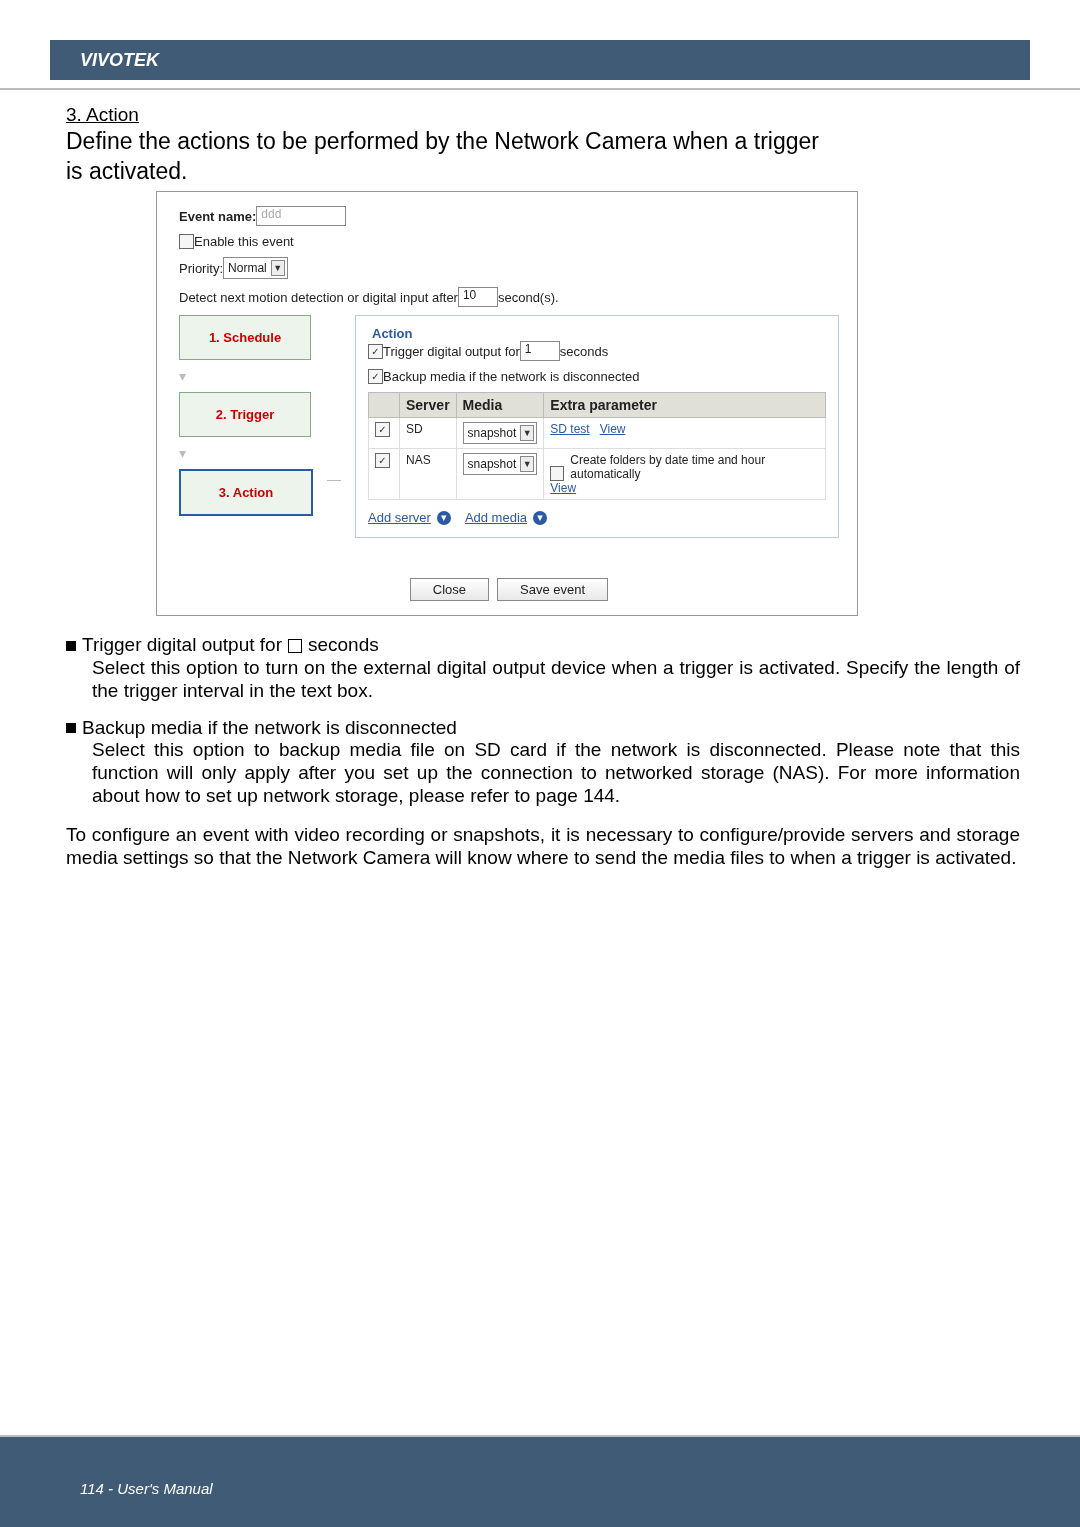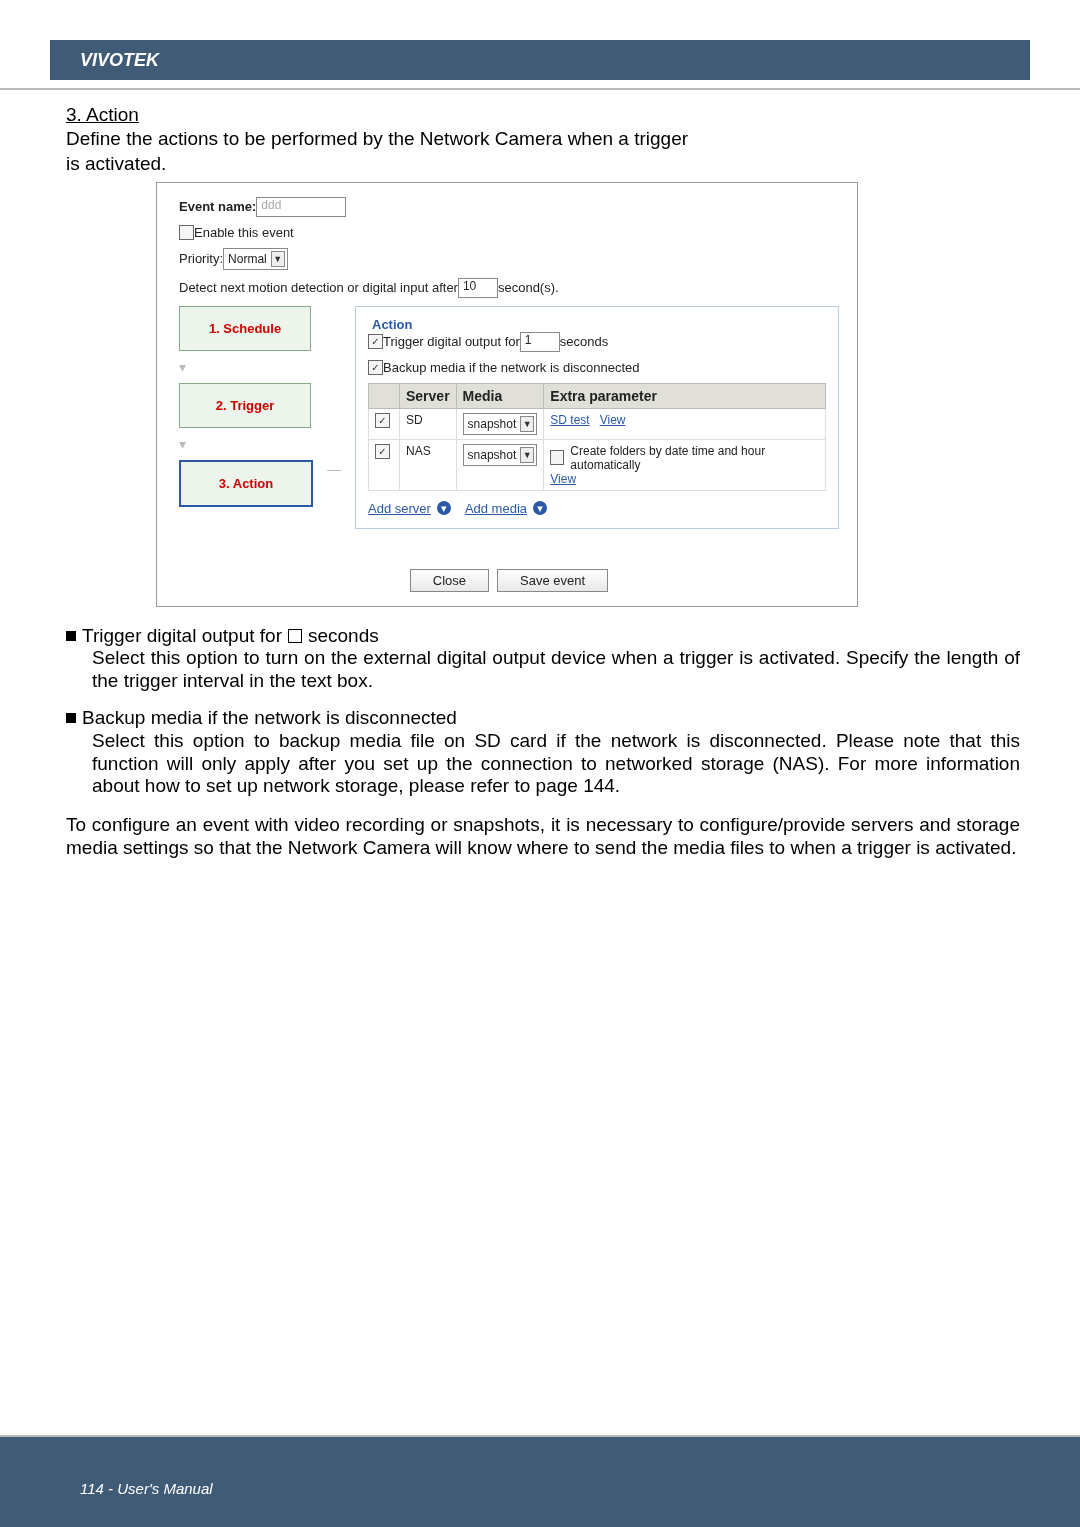--- a/index.html
+++ b/index.html
@@ -1,21 +1,21 @@
 <!DOCTYPE html>
 <html><head>
 <meta charset="utf-8">
 <style>
   html,body{margin:0;padding:0;font-family:Arial,Helvetica,sans-serif;background:#fff;color:#000}
   .page{width:1080px;height:1527px;position:relative;margin:0 auto;background:#fff}
   .header-bar{position:absolute;left:50px;right:50px;top:40px;height:40px;background:#405b75;color:#fff;display:flex;align-items:center;padding-left:30px;font-style:italic;font-weight:bold;font-size:18px}
   .hr{position:absolute;left:0;right:0;top:88px;height:2px;background:#bbb}
   .content{position:absolute;left:66px;right:60px;top:104px}
   .sec-title{font-size:19px;text-decoration:underline}
-  .sec-desc{font-size:19px;line-height:1.2;margin-top:2px}
+  .sec-desc{font-size:23px;line-height:1.2;margin-top:2px}
   .cfg-panel{border:1px solid #999;margin-left:90px;margin-top:6px;padding:14px 18px 14px 22px;font-size:13px;color:#222;width:660px;background:#fff}
   .cfg-row{display:flex;align-items:center;margin-bottom:8px}
   .cfg-label{font-weight:bold}
   .txt{border:1px solid #888;background:#fff;height:18px;padding:0 4px;font-size:12px}
   .sel{border:1px solid #888;background:#fff;height:20px;font-size:12px;display:inline-flex;align-items:center;gap:4px;padding:0 2px 0 4px}
   .sel-caret{width:12px;height:14px;border:1px solid #888;background:#eee;display:inline-flex;align-items:center;justify-content:center;font-size:9px;color:#333}
   .ck{width:13px;height:13px;border:1px solid #666;background:#f5f5f5;display:inline-flex;align-items:center;justify-content:center;font-size:10px;color:#333}
   .steps-wrap{display:flex;gap:14px;margin-top:8px}
   .steps{display:flex;flex-direction:column;gap:8px;align-items:flex-start}
   .step-box{border:1px solid #8a8;background:#ecf4ec;color:#c00;font-weight:bold;width:130px;text-align:center;padding:14px 0}
@@ -125,21 +125,21 @@
             <tr>
               <td><span class="ck">✓</span></td>
               <td>NAS</td>
               <td>
                 <span class="sel">
                   <span>snapshot</span>
                   <span class="sel-caret">▼</span>
                 </span>
               </td>
               <td>
-                <div style="display:flex;gap:6px;align-items:center">
+                <div style="display:flex;gap:6px;align-items:flex-end">
                   <span class="ck"></span>
                   <span>Create folders by date time and hour automatically</span>
                 </div>
                 <div><span class="lnk">View</span></div>
               </td>
             </tr>
           </tbody>
             </table>
           <div class="addrow">
             <span class="addbtn">

